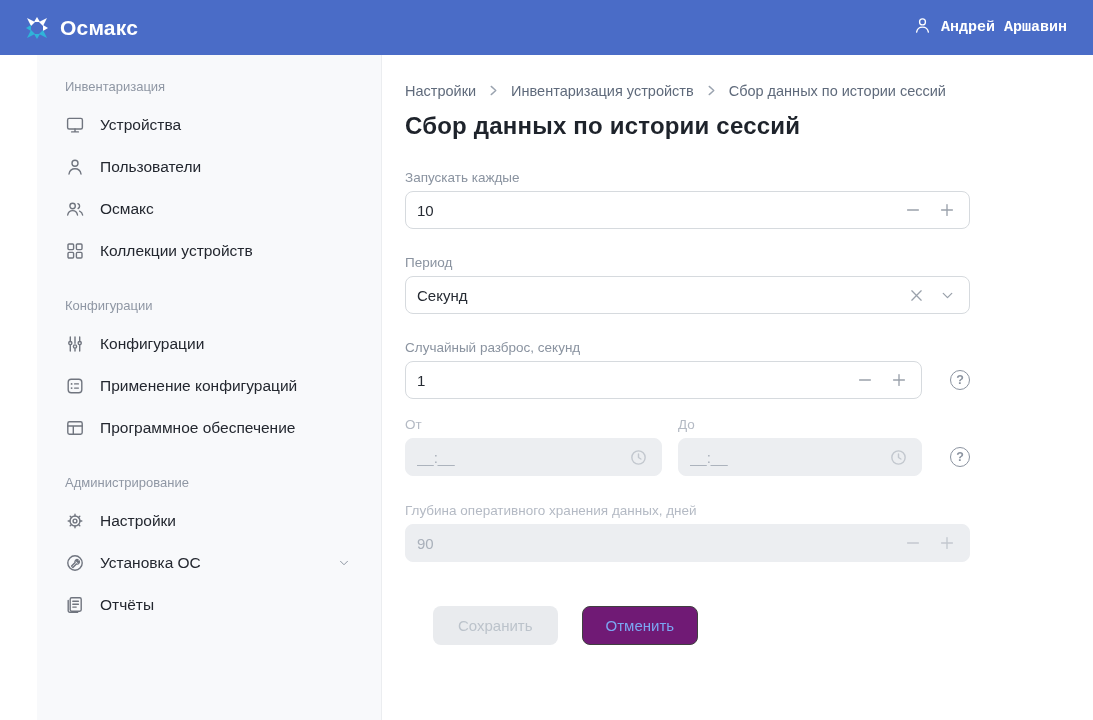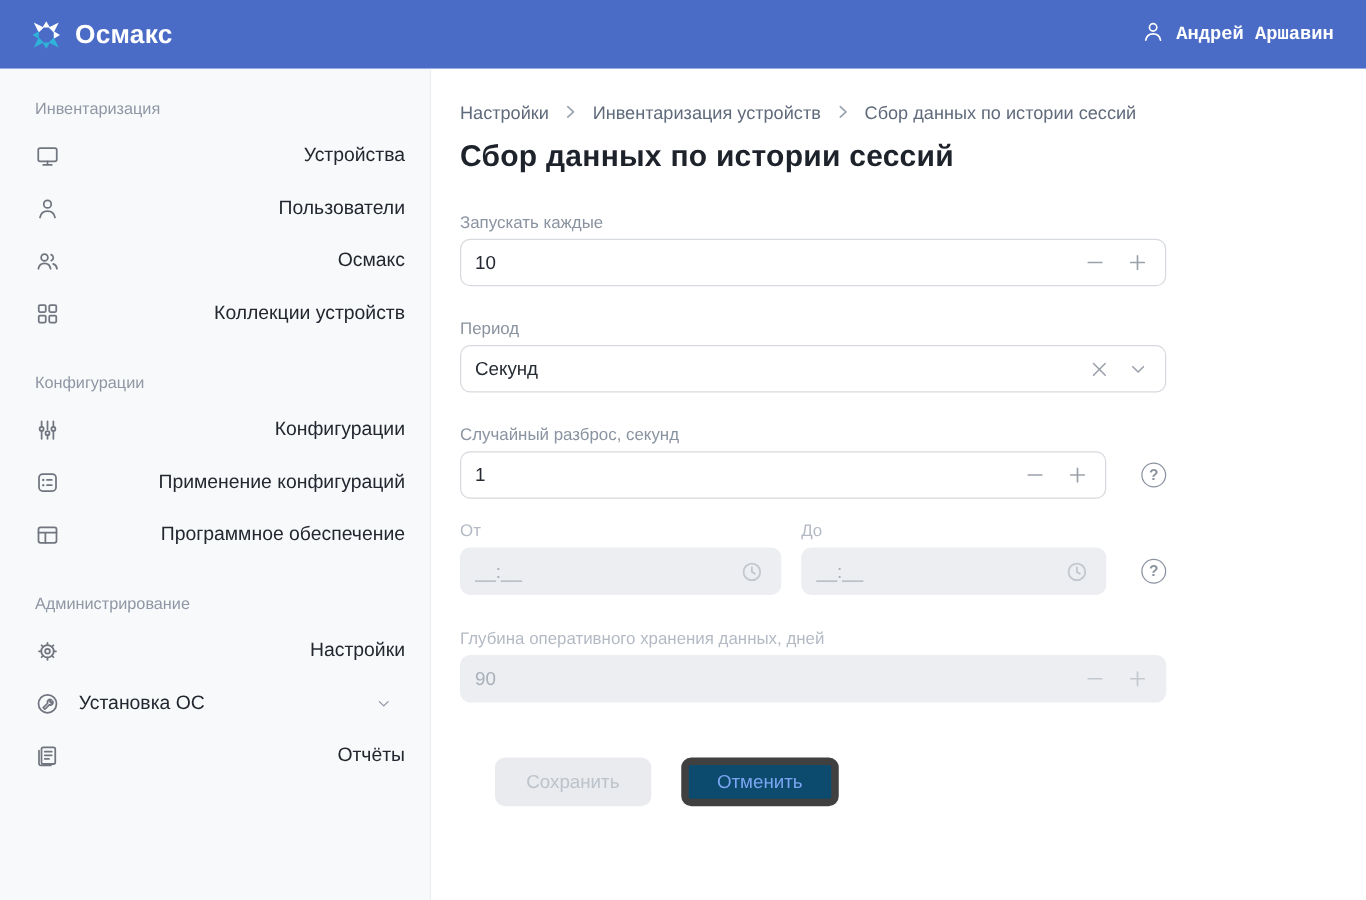--- a/index.html
+++ b/index.html
@@ -18,28 +18,28 @@
   .brand { display:flex; align-items:center; gap:10px; cursor:pointer; }
   .brand-name { color:#ffffff; font-size:21px; font-weight:700; letter-spacing:.2px; }
   .user { display:flex; align-items:center; gap:9px; cursor:pointer; }
   .user-name { color:#ffffff; font-size:15px; font-weight:600;font-family:Liberation Mono, monospace; }
   
   .layout { display:flex; height:665px; }
   .sidebar {
     width:345px; flex:0 0 345px; background:#f8f9fb;
     border-right:1px solid #ebedf0;
     padding:24px 18px 0 26px;
+    margin-left:37px;
   }
   .section-label { color:#8f97a4; font-size:13px; margin:0 0 10px 2px; }
   .section + .section { margin-top:26px; }
   .nav-item {
     display:flex; align-items:center; gap:15px;
     padding:11px 2px; font-size:15.5px; color:#23272f; cursor:pointer;
     border-radius:6px;
-    justify-content:space-between;
   }
   .nav-item .icn { width:20px; height:20px; flex:0 0 20px; display:flex; }
   .nav-item svg { stroke:#70757f; fill:none; stroke-width:1.4; stroke-linecap:round; stroke-linejoin:round; }
   .nav-chevron { margin-left:auto; margin-right:10px; display:flex; }
   .nav-chevron svg { stroke:#8b93a0; }
   
   .main { flex:1; padding:28px 0 0 23px; background:#ffffff; }
   .breadcrumb { display:flex; align-items:center; gap:12px; font-size:14.5px; color:#5f6a7b; margin-bottom:13px; }
   .breadcrumb .crumb { cursor:pointer; }
   .breadcrumb svg { stroke:#9aa3af; fill:none; stroke-width:1.5; stroke-linecap:round; stroke-linejoin:round; }
@@ -74,21 +74,21 @@
   .with-help .help { margin-bottom:9px; }
   .check-row { display:flex; align-items:center; gap:13px; margin-top:28px; width:565px; }
   .checkbox { width:20px; height:20px; border:1.5px solid #c8cdd5; border-radius:4px; background:#fff; cursor:pointer; }
   .check-label { font-size:15.5px; color:#23272f; }
   .two-col { display:flex; gap:16px; width:565px; margin-top:18px; }
   .two-col .sub { flex:1; }
   .clock-btn svg { stroke:#8b93a0; }
   .actions { display:flex; gap:24px; margin-top:44px; }
   .btn { height:39px; border-radius:8px; font-family:inherit; font-size:15px; cursor:pointer; }
   .btn-save { background:#e9ebee; color:#bcc3cb; border:none; padding:4px 25px; cursor:default;margin-left:28px; }
-  .btn-cancel { background:#0c4a6e; color:#7ba6f2; border:6px solid #404040; padding:4px 23px; }
+  .btn-cancel { background:#701a75; color:#7ba6f2; border:1px solid #404040; padding:4px 23px; }
   .logo svg { display:block; }
   .user-icon svg { stroke:#ffffff; fill:none; stroke-width:1.4; stroke-linecap:round; stroke-linejoin:round; }
 </style>
 </head>
 <body>
 
 <div class="topbar">
   <div class="brand">
     <span class="logo">
       <svg width="26" height="26" viewBox="0 0 26 26">

